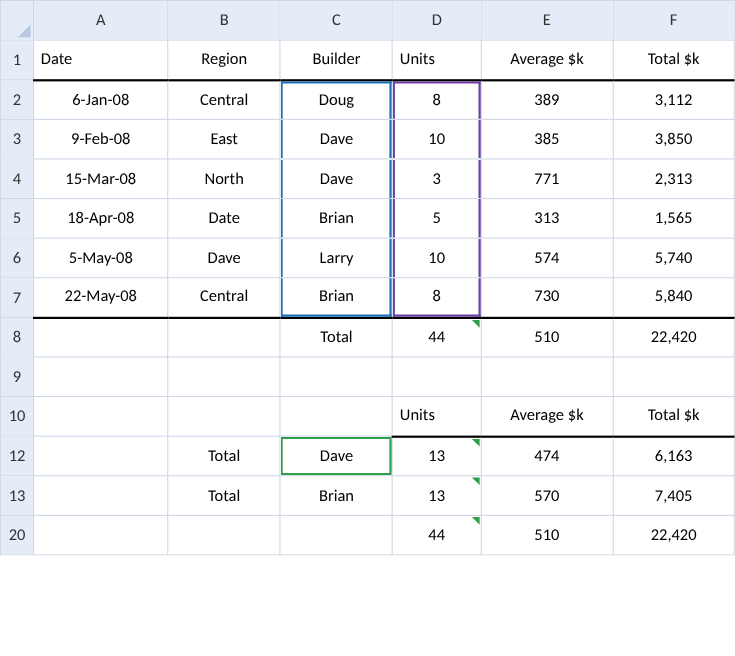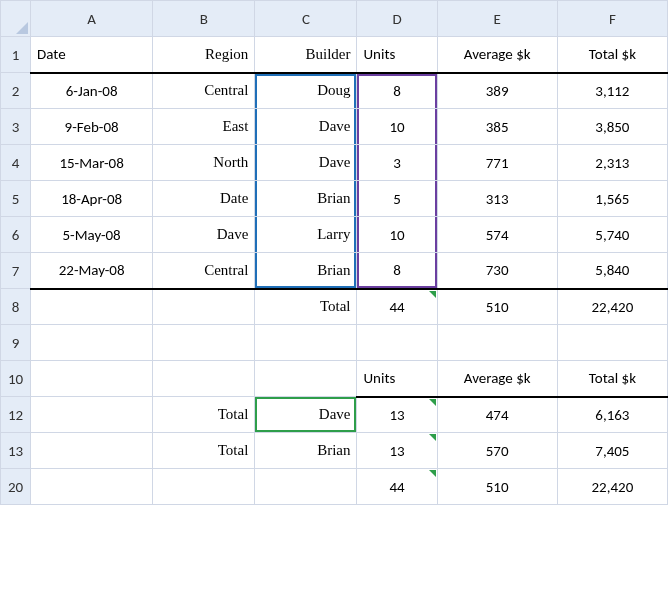--- a/index.html
+++ b/index.html
@@ -42,21 +42,21 @@
   .rowhdr { width: 30px; }
   .colA { width: 122px; }
   .colB { width: 102px; }
   .colC { width: 102px; }
   .colD { width: 80px; }
   .colE { width: 120px; }
   .colF { width: 110px; }
 
   .al-c { text-align: left; }
   .al-r { text-align: center; }
-  .al-l { text-align: right; font-family: Liberation Serif, serif; }
+  .al-l { text-align: center; }
 
   
   .blue-tl  { box-shadow: inset 2px 0 0 0 #1f6fb8, inset 0 2px 0 0 #1f6fb8, inset -2px 0 0 0 #1f6fb8; }
   .blue-lr  { box-shadow: inset 2px 0 0 0 #1f6fb8, inset -2px 0 0 0 #1f6fb8; }
   .blue-bl  { box-shadow: inset 2px 0 0 0 #1f6fb8, inset 0 -2px 0 0 #1f6fb8, inset -2px 0 0 0 #1f6fb8; }
   .pur-tl   { box-shadow: inset 2px 0 0 0 #6b3fa0, inset 0 2px 0 0 #6b3fa0, inset -2px 0 0 0 #6b3fa0; }
   .pur-lr   { box-shadow: inset 2px 0 0 0 #6b3fa0, inset -2px 0 0 0 #6b3fa0; }
   .pur-bl   { box-shadow: inset 2px 0 0 0 #6b3fa0, inset 0 -2px 0 0 #6b3fa0, inset -2px 0 0 0 #6b3fa0; }
   .green-box { box-shadow: inset 0 0 0 2px #2e9e4a; }
 

